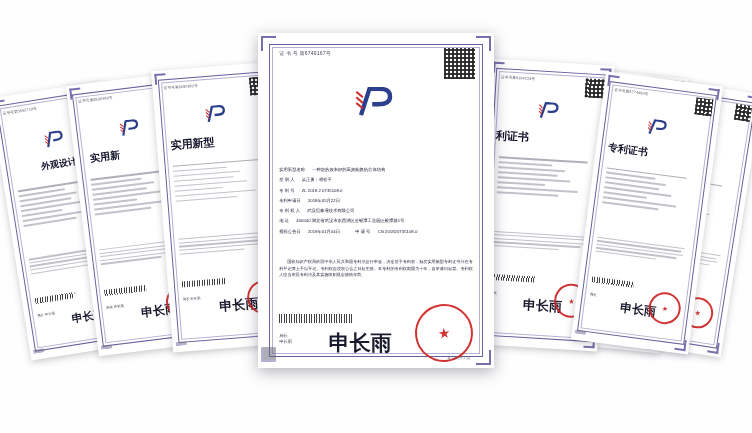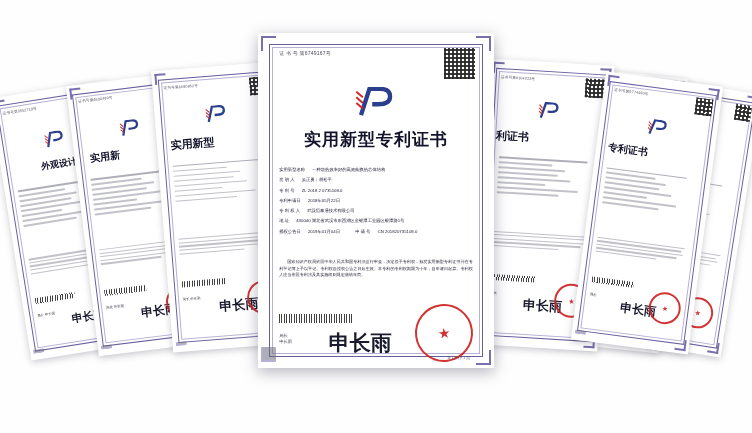--- a/index.html
+++ b/index.html
@@ -476,21 +476,20 @@
     <div class="cert-no" style="top:5%; font-size:5px;">证 书 号 第6749167号</div>
     <div class="qr" style="width:31px;height:31px;top:4.6%;right:8%;"></div>
 
     <div class="logo" style="top:16%;">
       <svg width="42" height="30" viewBox="0 0 22 16">
         <path d="M3 15 L7.5 1 L13 1 Q18.5 1 18.5 5 Q18.5 9.2 12 9.2 L9 9.2" fill="none" stroke="#2b3f8c" stroke-width="2.3"></path>
         <path d="M0.5 2.5 L4 5.5 M0.5 5.5 L4 8.5 M0.5 8.5 L4 11.5" stroke="#d02b2b" stroke-width="1.1"></path>
       </svg>
     </div>
 
-    <div class="cert-title" style="top:28.5%; font-size:17px; letter-spacing:1px;">实用新型专利证书</div>
 
     <div style="position:absolute; left:9%; right:9%; top:40%; font-size:4.3px; color:#20203a; line-height:1.35;">
       <div style="margin-bottom:4.5px;">
         <span>实用新型名称</span>
         <span style="margin-left:6px;">一种散热效率好的高效能换热芯体结构</span>
       </div>
       <div style="margin-bottom:4.5px;">
         <span>发 明 人</span>
         <span style="margin-left:6px;">吴正勇；胡松平</span>
       </div>

